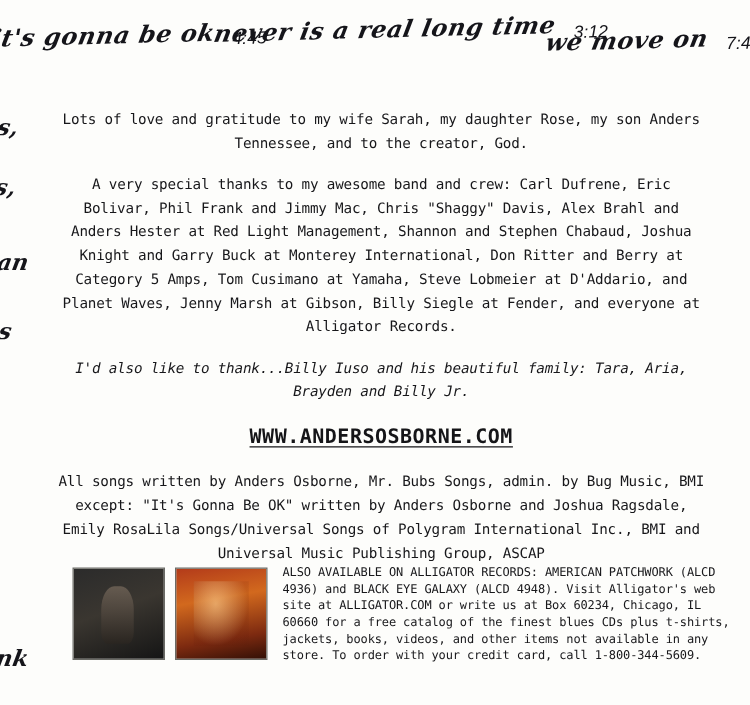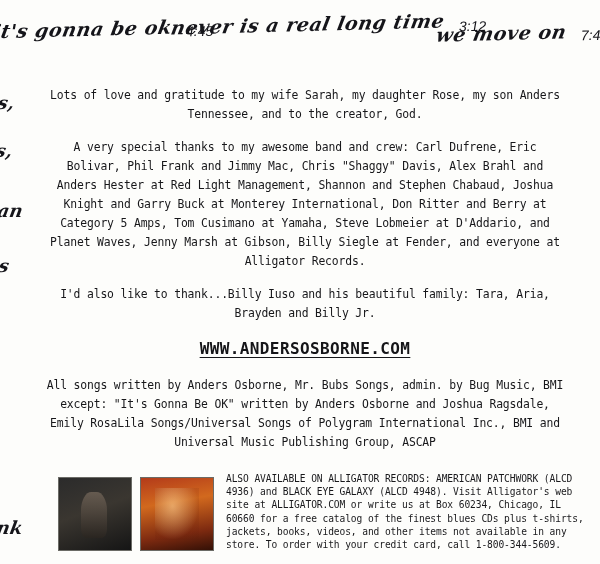--- a/index.html
+++ b/index.html
@@ -76,43 +76,43 @@
     width: 522px;
   }
   .para {
     text-align: center;
     font-size: 11.4px;
     line-height: 19px;
     letter-spacing: -0.15px;
     color: #17171a;
     margin: 0 0 14px 0;
   }
-  .para.tight { margin-bottom: 10px; }
+  .para.tight { margin-bottom: 10px; font-style: italic; }
   .para-thanks { margin-top: 0; }
 
   .website {
     text-align: center;
     font-size: 16px;
     letter-spacing: 0.4px;
     font-weight: bold;
     color: #151518;
     text-decoration: underline;
     text-underline-offset: 3px;
     margin: 16px 0 18px 0;
     display: block;
   }
 
   
   .bottom {
     position: absolute;
     left: 58px;
-    top: 472px;
+    top: 452px;
     width: 530px;
     display: flex;
-    align-items: flex-end;
+    align-items: flex-start;
   }
   .covers {
     display: flex;
     gap: 8px;
     flex: 0 0 auto;
     padding-top: 2px;
   }
   .cover {
     width: 72px;
     height: 72px;

